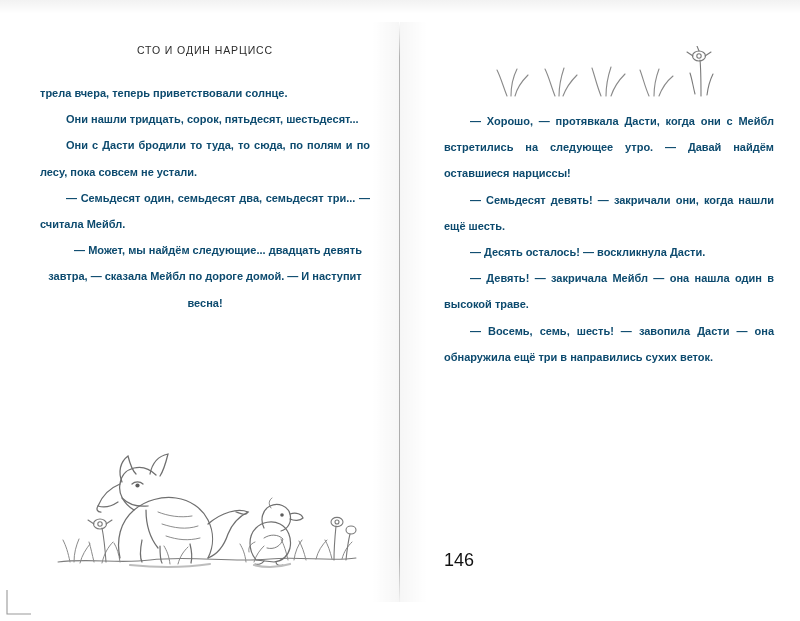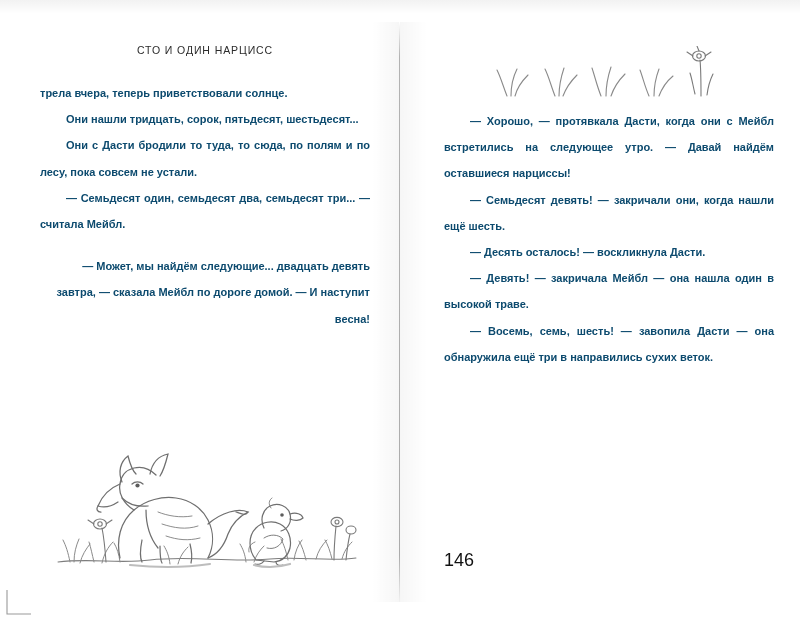--- a/index.html
+++ b/index.html
@@ -83,22 +83,21 @@
     hyphens: manual;
     font-weight: bold;
   }
   .body-text p {
     margin: 0;
   }
   .body-text p.indent {
     text-indent: 26px;
   }
   .body-text p.last-line-left {
-    text-align: right;
-    margin-top: 16px;
+    text-align: center;
   }
 
   
   .page-right {
     position: absolute;
     left: 444px;
     top: 30px;
     width: 330px;
     height: 560px;
   }

